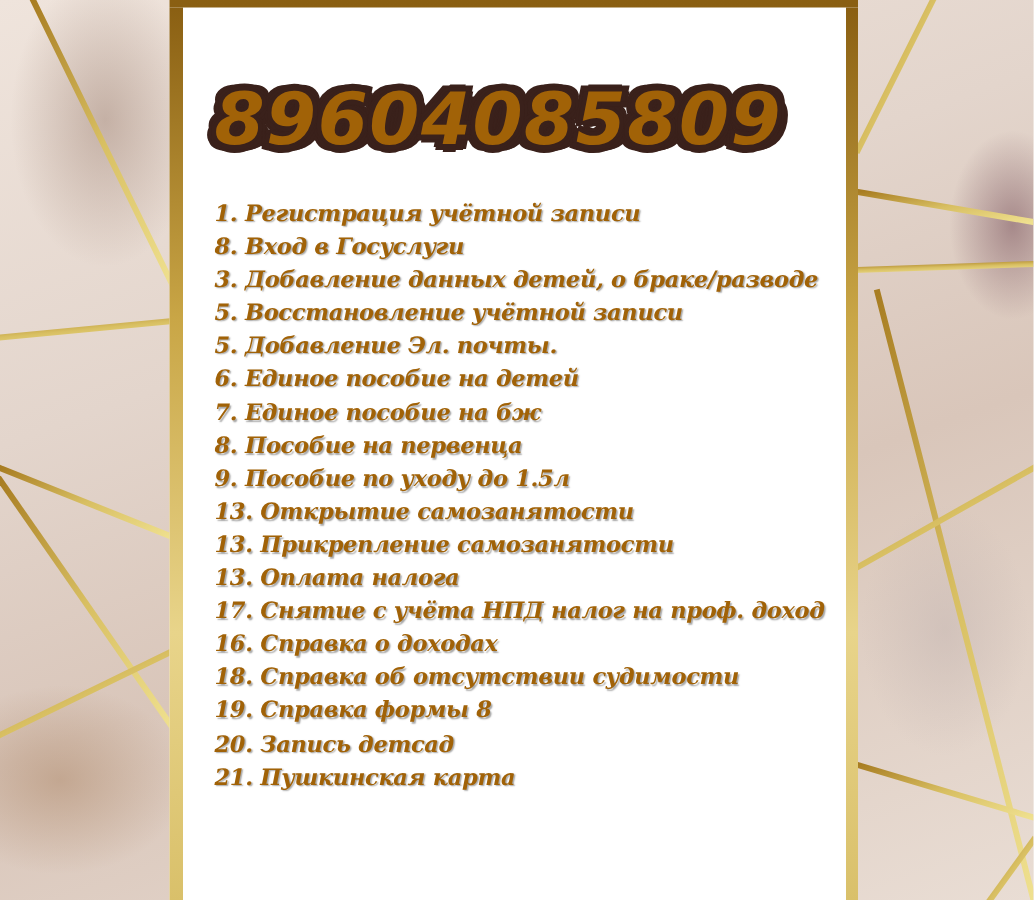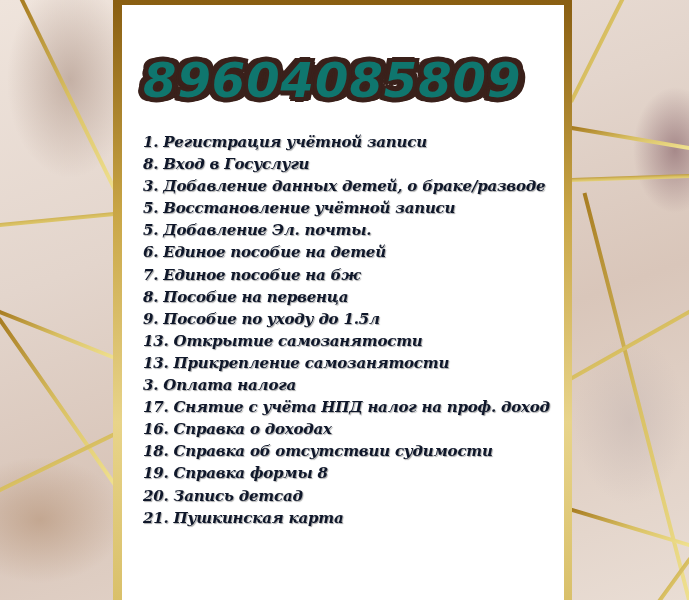--- a/index.html
+++ b/index.html
@@ -23,37 +23,37 @@
     box-sizing: border-box;
     border-left: 9px solid #b88f2c;
     border-right: 8px solid #b88f2c;
     border-top: 5px solid #8a5f12;
     background: #ffffff;
     border-image: linear-gradient(180deg, #8a5f12 0%, #c9a646 35%, #e8d48a 70%, #d9c06a 100%) 1;
   }
   .phone {
     position: absolute; left: 143px; top: 52px; width: 410px;
     font-family: "DejaVu Sans", sans-serif; font-weight: bold; font-style: italic;
-    font-size: 48px; letter-spacing: 1px; color: #0f766e;
+    font-size: 48px; letter-spacing: 1px; color: #a16207;
     -webkit-text-stroke: 0;
     text-shadow:
       3px 0 0 #3a211b, -3px 0 0 #3a211b, 0 3px 0 #3a211b, 0 -3px 0 #3a211b,
       3px 3px 0 #3a211b, -3px -3px 0 #3a211b, 3px -3px 0 #3a211b, -3px 3px 0 #3a211b,
       5px 0 0 #3a211b, -5px 0 0 #3a211b, 0 5px 0 #3a211b, 0 -5px 0 #3a211b,
       5px 4px 0 #3a211b, -5px -4px 0 #3a211b, 5px -4px 0 #3a211b, -5px 4px 0 #3a211b,
       7px 3px 0 #3a211b, -6px 2px 0 #3a211b;
     white-space: nowrap;
   }
   .list {
     position: absolute; left: 143px; top: 131px; margin: 0; padding: 0; list-style: none;
   }
   .list li {
     height: 22.1px; line-height: 22px;
     font-family: "DejaVu Serif", serif; font-weight: bold; font-style: italic;
-    font-size: 15px; color: #0f172a; white-space: nowrap;
+    font-size: 15px; color: #a16207; white-space: nowrap;
     text-shadow: 1px 1px 1px rgba(0,0,0,0.35);
     letter-spacing: -0.2px;
   }
 </style>
 </head>
 <body>
 
 <div class="bg"></div>
 
 <svg class="lines" width="689" height="600">
@@ -91,20 +91,20 @@
   <li>8. Вход в Госуслуги</li>
   <li>3. Добавление данных детей, о браке/разводе</li>
   <li>5. Восстановление учётной записи</li>
   <li>5. Добавление Эл. почты.</li>
   <li>6. Единое пособие на детей</li>
   <li>7. Единое пособие на бж</li>
   <li>8. Пособие на первенца</li>
   <li>9. Пособие по уходу до 1.5л</li>
   <li>13. Открытие самозанятости</li>
   <li>13. Прикрепление самозанятости</li>
-  <li>3. Оплата налога</li>
+  <li>13. Оплата налога</li>
   <li>17. Снятие с учёта НПД налог на проф. доход</li>
   <li>16. Справка о доходах</li>
   <li>18. Справка об отсутствии судимости</li>
   <li>19. Справка формы 8</li>
   <li>20. Запись детсад</li>
   <li>21. Пушкинская карта</li>
 </ul>
 
 </body></html>

